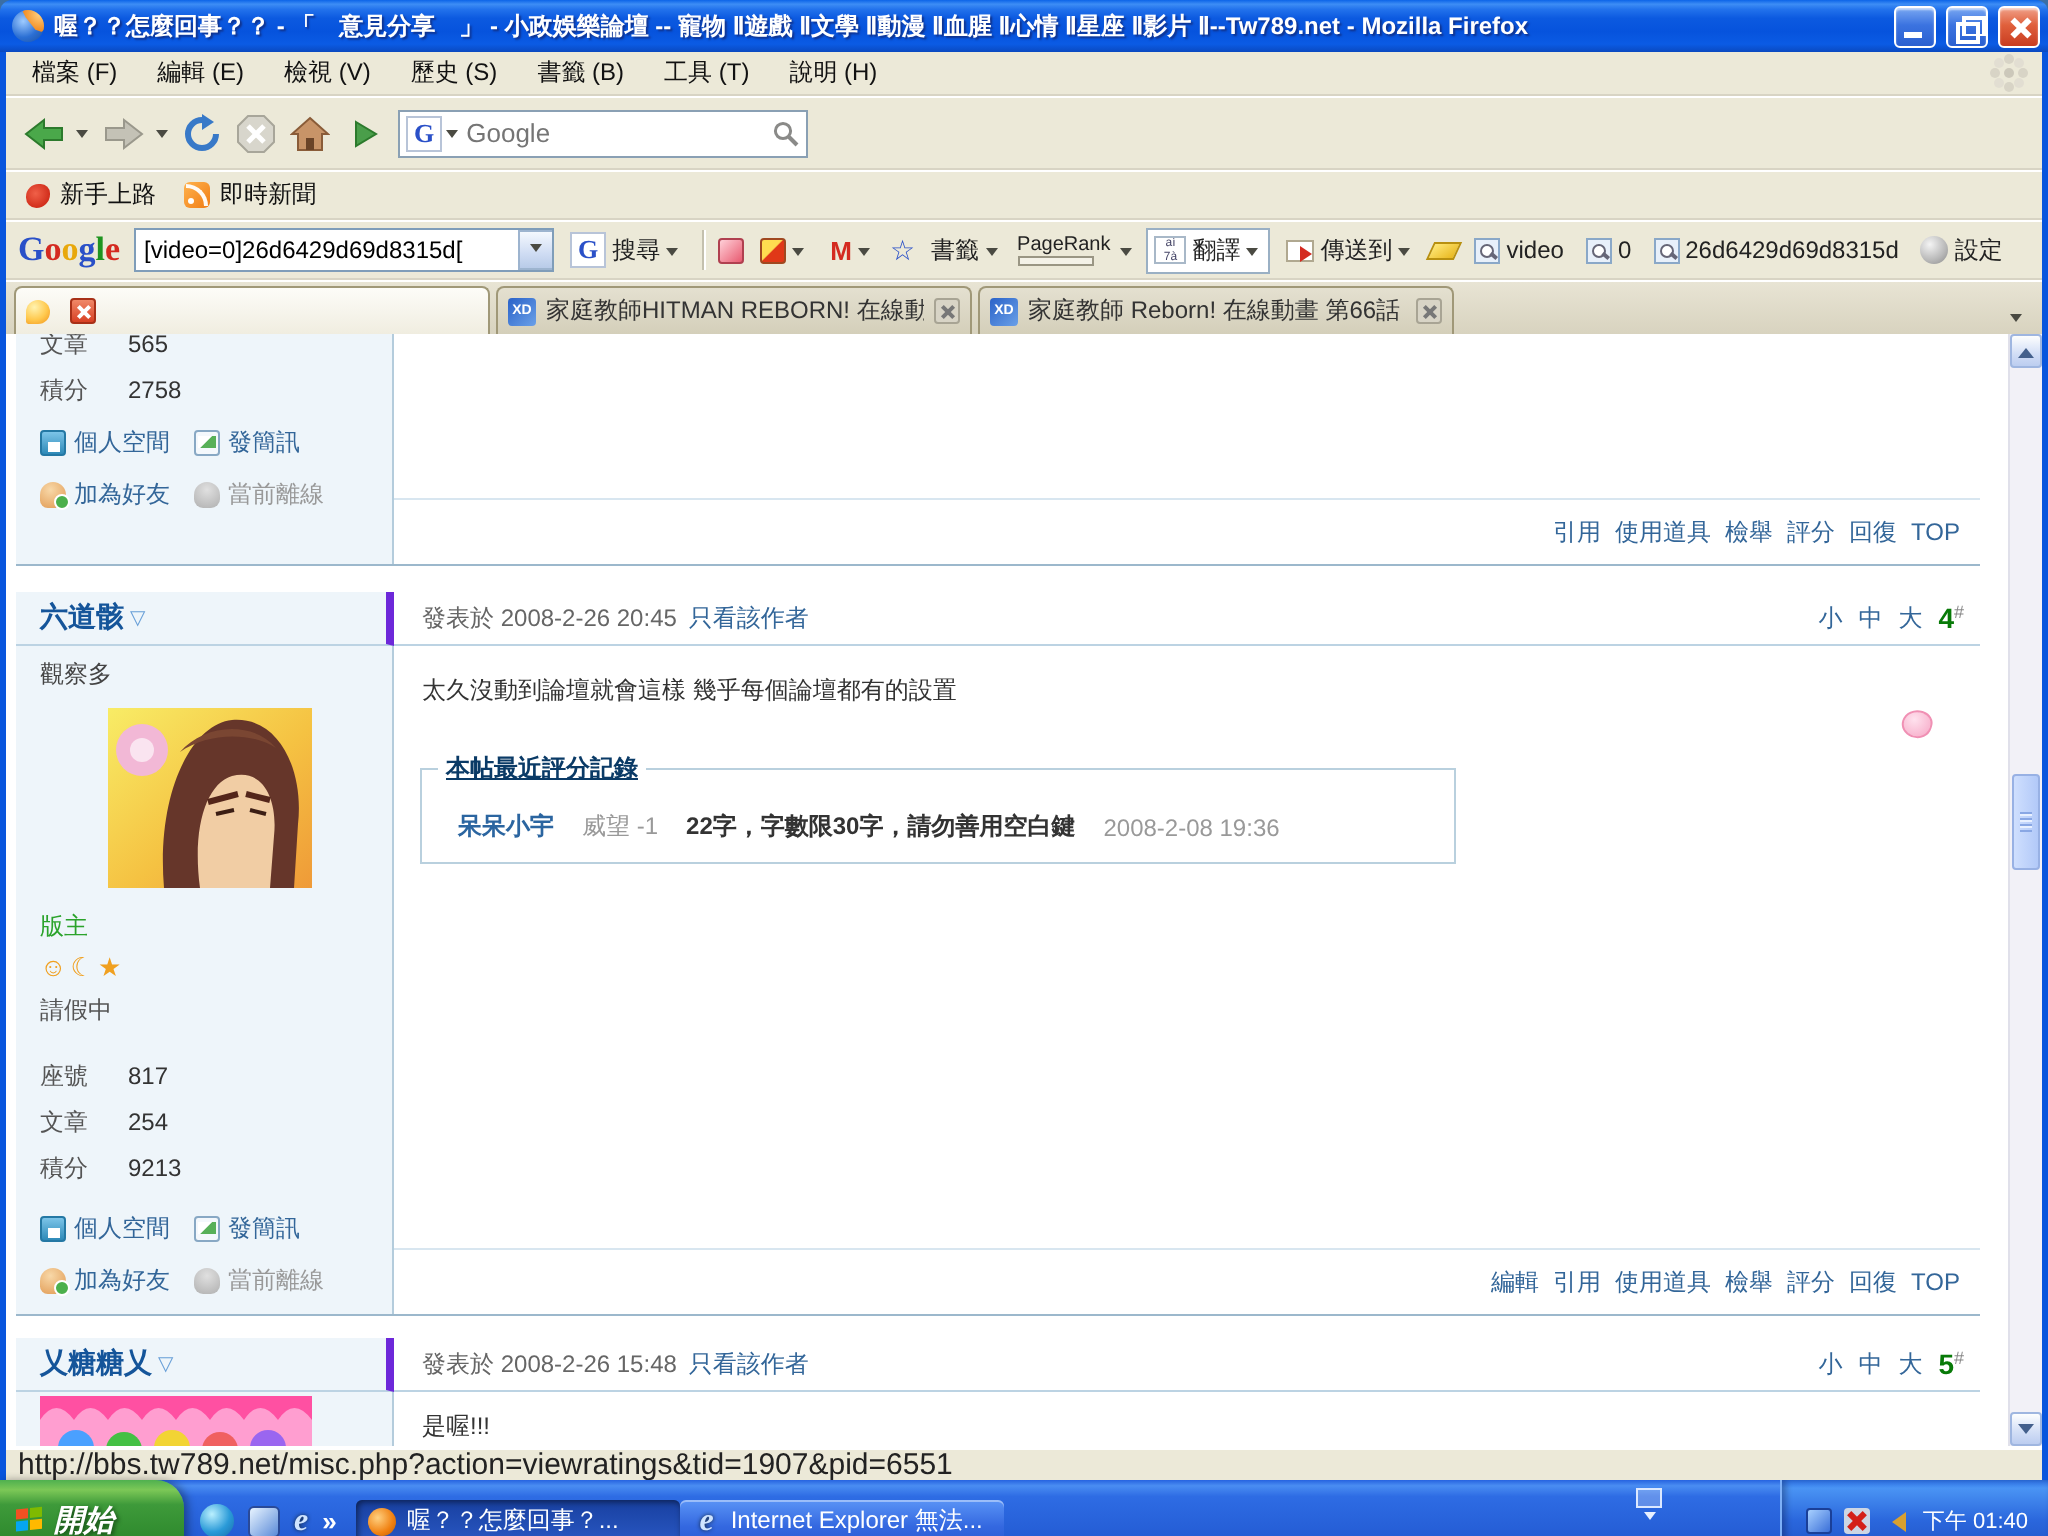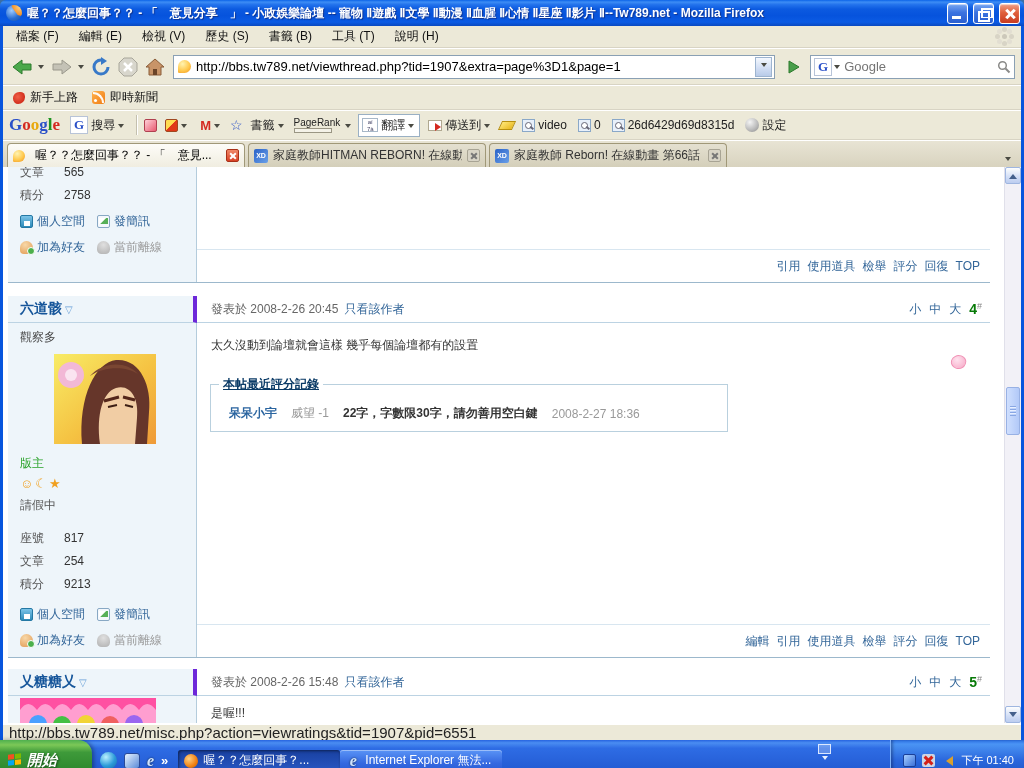--- a/index.html
+++ b/index.html
@@ -231,27 +231,20 @@
             <polygon points="6,1 14,1 19,6 19,14 14,19 6,19 1,14 1,6" fill="#d8d6cc" stroke="#a8a69a"></polygon>
             <path d="M6 6 L14 14 M14 6 L6 14" stroke="#fff" stroke-width="2.5"></path>
           </svg>
       </span>
       <span class="navbtn">
         <svg width="20" height="18" viewBox="0 0 20 18">
             <path d="M10 1 L19 9 L16 9 L16 17 L4 17 L4 9 L1 9 Z" fill="#c89468" stroke="#8a5c38"></path>
             <rect x="8" y="11" width="4" height="6" fill="#6a4428"></rect>
           </svg>
       </span>
-      <div class="urlbox">
-        <span class="balloon"></span>
-        <input class="urlinput" value="http://bbs.tw789.net/viewthread.php?tid=1907&amp;extra=page%3D1&amp;page=1" style="">
-        <span class="combo-drop">
-            <span class="drop"></span>
-          </span>
-      </div>
       <span class="gobtn">
         <svg width="16" height="16" viewBox="0 0 16 16">
             <path d="M3 2 L13 8 L3 14 Z" fill="#4a9e4a" stroke="#2c7a2c"></path>
           </svg>
       </span>
       <div class="searchbox">
         <span class="gicon">G</span>
         <span class="drop"></span>
         <input class="searchinput" placeholder="Google" style="">
         <svg width="14" height="14" viewBox="0 0 14 14">
@@ -267,20 +260,26 @@
         <span>新手上路</span>
       </span>
       <span class="bm">
         <span class="rss"></span>
         <span>即時新聞</span>
       </span>
     </div>
 
     <div class="ggbar bar">
       <span class="glogo"><span>G</span><span>o</span><span>o</span><span>g</span><span>l</span><span>e</span></span>
+      <div class="ggcombo">
+        <input value="[video=0]26d6429d69d8315d[" style="">
+        <span class="combo-drop">
+            <span class="drop"></span>
+          </span>
+      </div>
       <span class="ggbtn">
         <span class="gicon">G</span>
         <span>搜尋</span>
           <span class="drop"></span>
       </span>
       <span class="vsep"></span>
       <span class="mini ic-photo"></span>
       <span class="ggbtn">
           <span class="mini ic-cube"></span>
           <span class="drop"></span>
@@ -324,21 +323,20 @@
         </span>
       <span class="ggbtn">
           <span class="ic-ball"></span>
           <span>設定</span>
         </span>
     </div>
 
     <div class="tabbar">
       <div class="tab active">
         <span class="balloon" style="width:12px;height:12px;flex:0 0 12px"></span>
-        <span class="tab-label">喔？？怎麼回事？？ - 「　意見...</span>
         <span class="tab-close"></span>
       </div>
       <div class="tab">
         <span class="xd-ic">XD</span>
         <span class="tab-label">家庭教師HITMAN REBORN! 在線動...</span>
         <span class="tab-close gray"></span>
       </div>
       <div class="tab">
         <span class="xd-ic">XD</span>
         <span class="tab-label">家庭教師 Reborn! 在線動畫 第66話 -...</span>
@@ -444,21 +442,21 @@
               </div>
               <div class="pmain">
                 <div style="padding:14px 0 0 14px">太久沒動到論壇就會這樣 幾乎每個論壇都有的設置</div>
                 <div class="thumb-ico"></div>
                 <div class="ratebox">
                   <span class="legend">本帖最近評分記錄</span>
                   <div class="raterow">
                     <span class="rate-user">呆呆小宇</span>
                     <span class="rate-dim"><span>威望</span>&nbsp;<span>-1</span></span>
                     <span class="rate-reason">22字，字數限30字，請勿善用空白鍵</span>
-                    <span class="rate-dim">2008-2-27 18:36</span>
+                    <span class="rate-dim">2008-2-08 19:36</span>
                   </div>
                 </div>
                 <div class="pfoot">
                   <span class="lnk">編輯</span>
                   <span class="lnk">引用</span>
                   <span class="lnk">使用道具</span>
                   <span class="lnk">檢舉</span>
                   <span class="lnk">評分</span>
                   <span class="lnk">回復</span>
                   <span class="lnk">TOP</span>

